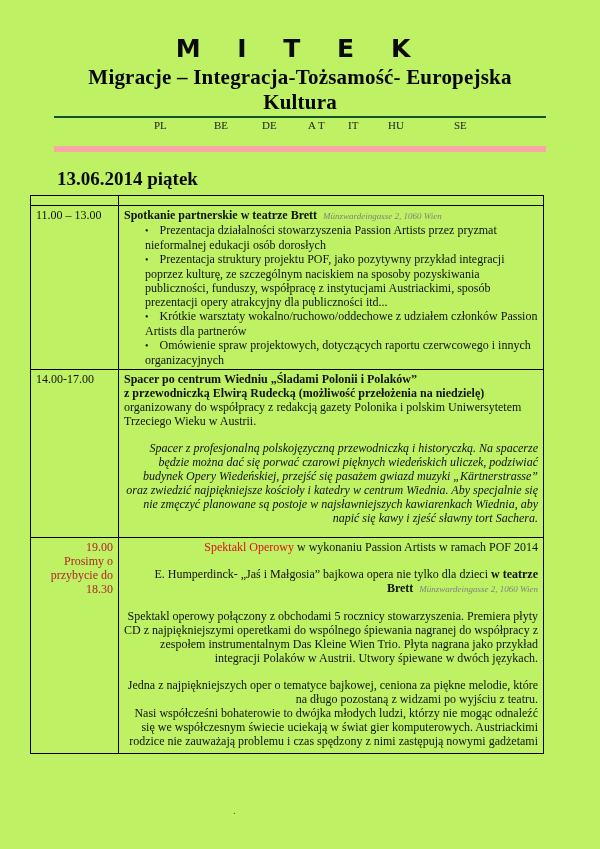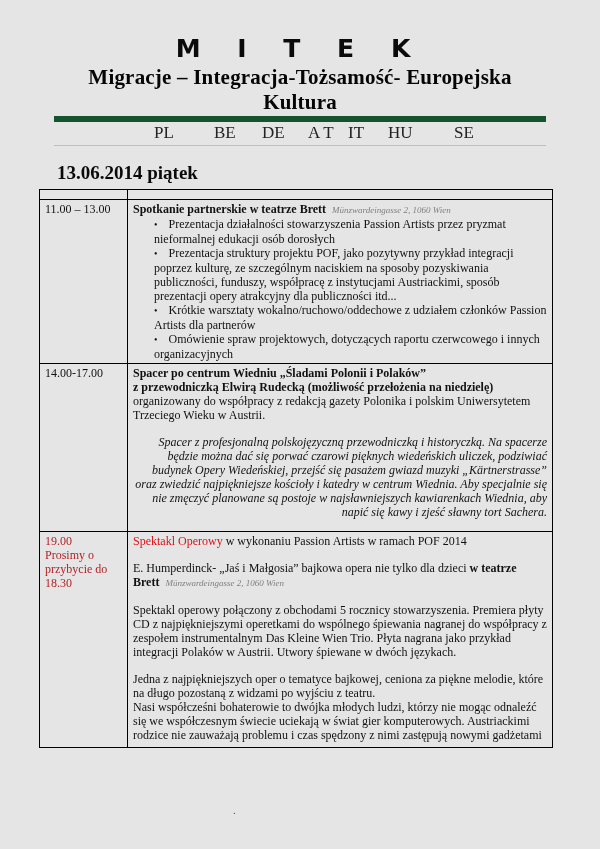--- a/index.html
+++ b/index.html
@@ -1,59 +1,59 @@
 <!DOCTYPE html>
 <html><head>
 <meta charset="utf-8">
 <style>
   * { margin:0; padding:0; box-sizing:border-box; }
   html,body { background:#fff; }
   .page {
     position:relative; width:600px; height:849px; margin:0 auto;
-    background:#e5e5e5; overflow:hidden;
+    background:#bef264; overflow:hidden;
     font-family:"Liberation Serif", serif; color:#111;
   }
   
   .logo {
     margin-top:34px; text-align:center;
     font-family:"DejaVu Sans", sans-serif; font-weight:bold;
     font-size:25px; letter-spacing:14px; color:#0a0a0a;
   }
   .title-block {
     width:492px; margin:2px auto 0 auto; text-align:center;
-    border-bottom:6px solid #14532d; padding-bottom:1px;
+    border-bottom:2px solid #14532d; padding-bottom:1px;
   }
   .title {
     font-weight:bold; font-size:21px; color:#050505; letter-spacing:0.2px;
   }
   .lang-row {
-    position:relative; width:492px; margin:0 auto; height:24px;
-    border-bottom:1px solid #fca5a5;
-    font-size:17px; color:#222;
+    position:relative; width:492px; margin:0 auto; height:34px;
+    border-bottom:6px solid #fca5a5;
+    font-size:11px; color:#222;
   }
   .lang-row span { position:absolute; top:1px; }
   .lang-0{left:100px}.lang-1{left:160px}.lang-2{left:208px}
   .lang-3{left:254px}.lang-4{left:294px}.lang-5{left:334px}.lang-6{left:400px}
   .date-heading {
     margin:16px 0 5px 57px; font-weight:bold; font-size:19px; color:#0a0a0a;
   }
   
   table.schedule {
-    margin-left:39px; width:514px; border-collapse:collapse;
+    margin-left:30px; width:514px; border-collapse:collapse;
     table-layout:fixed; font-size:12px; line-height:14px;
   }
   table.schedule td {
     border:1px solid #000; vertical-align:top; padding:2px 5px 2px 5px;
   }
   td.time-col { width:88px; padding-left:7px; }
   tr.empty-row td { height:10px; padding:0; }
   tr.row-1 td { height:156px; }
   tr.row-2 td { height:44px; }
   tr.row-3 td { height:168px; }
-  tr.row-4 td { height:216px; }
+  tr.row-4 td { height:216px;text-align:right; }
   .bold { font-weight:bold; }
   .venue {
     font-family:Liberation Serif, serif; font-style:italic;
     font-size:9px; color:#808080; margin-left:6px;
   }
   ul.bullets { list-style:none; }
   ul.bullets li { padding-left:21px; }
   .bullet-glyph { display:inline; margin-right:11px; font-size:10px; }
   .gap-top { margin-top:13px; }
   .italic-para { font-style:italic;text-align:right; }

